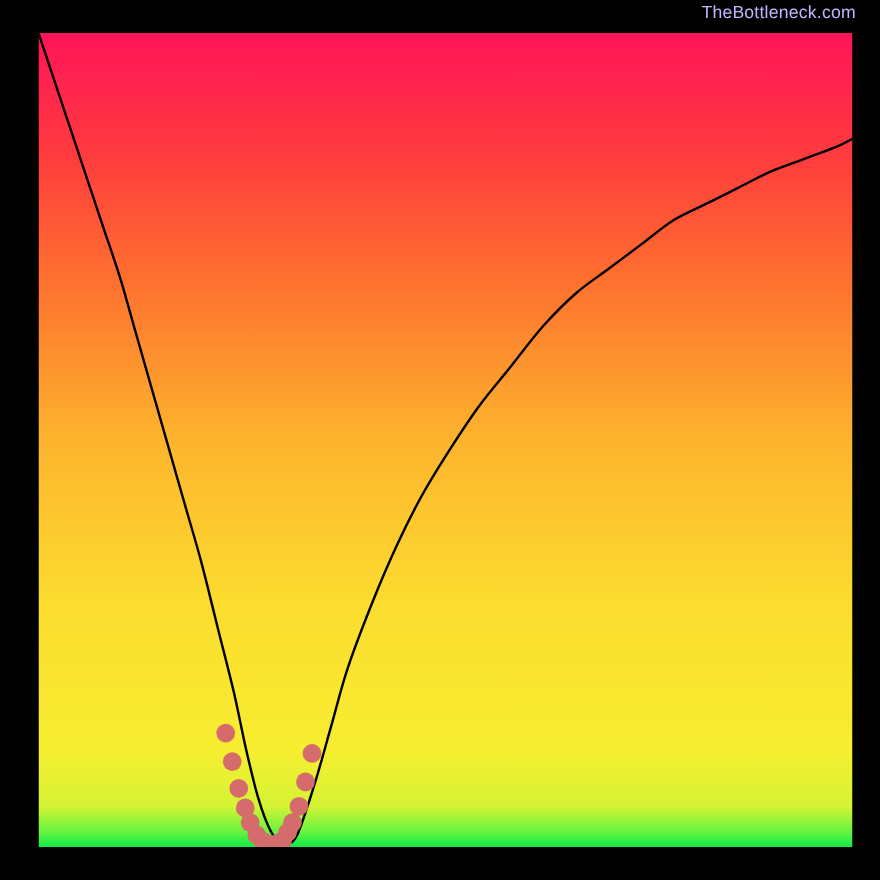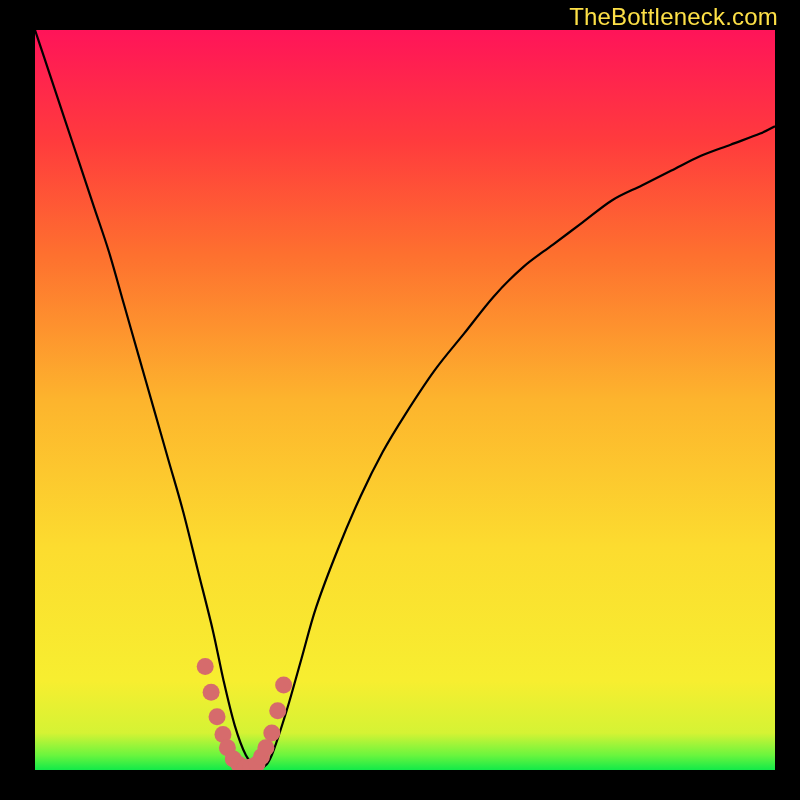--- a/index.html
+++ b/index.html
@@ -21,22 +21,22 @@
   }
   .plot {
     position: absolute;
     left: 35px;
     top: 30px;
     width: 740px;
     height: 740px;
   }
   .credit {
     position: absolute;
-    color: #fde047;
-    font-size: 24px;
+    color: #c4b5fd;
+    font-size: 16px;
     font-weight: 500;
     letter-spacing: 0.2px;
   }
 </style>
 </head>
 <body>
 
 <div class="frame">
 
   <div class="credit" style="top: 3px; right: 22px;">TheBottleneck.com</div>

